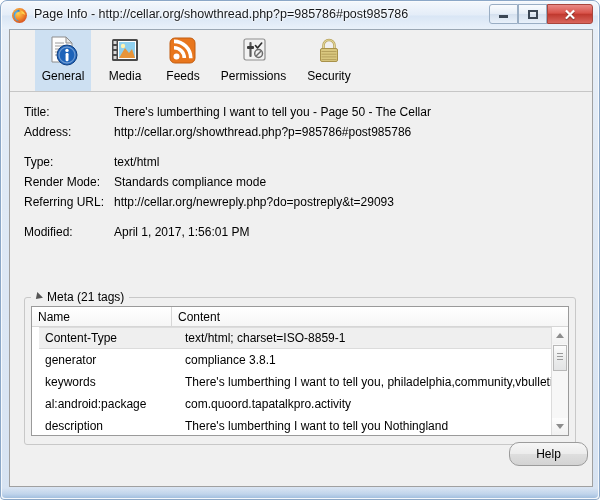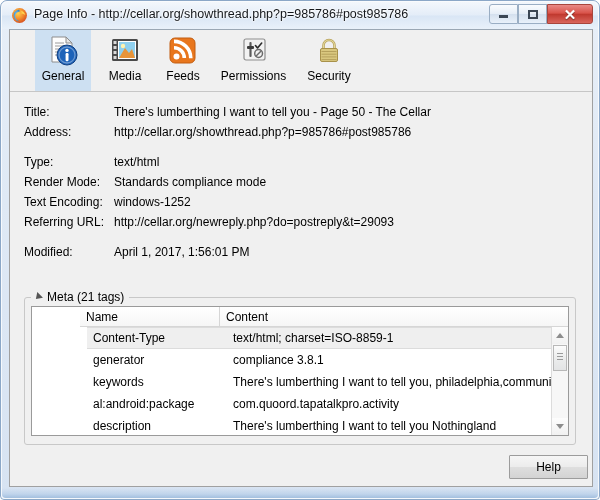--- a/index.html
+++ b/index.html
@@ -226,21 +226,20 @@
   
   #meta-table-wrap {
     position: absolute;
     left: 7px; top: 16px;
     width: 538px;
     height: 130px;
     background: #ffffff;
     border: 1px solid #9a9a9a;
     box-sizing: border-box;
     overflow: hidden;
-    padding-left: 48px;
   }
   #th-row {
     display: flex;
     height: 20px;
     background: linear-gradient(180deg,#ffffff 0%, #f6f6f6 100%);
     border-bottom: 1px solid #d6d6d6;
     box-sizing: border-box;
   }
   .th {
     font-size: 12px;
@@ -325,26 +324,26 @@
   }
   #sb-grip i {
     display: block; width: 6px; height: 1px;
     background: #9a9a9a; margin-bottom: 2px;
   }
 
   
   #help-button {
     position: absolute;
     left: 499px;
-    top: 363px;
+    top: 350px;
     width: 79px;
     height: 24px;
     background: linear-gradient(180deg,#f6f6f6 0%, #ececec 48%, #dedede 52%, #d3d3d3 100%);
     border: 1px solid #9c9c9c;
-    border-radius: 1px;
+    border-radius: 10px;
     box-sizing: border-box;
     display: flex;
     align-items: center;
     justify-content: center;
     font-size: 12px;
     color: #000;
     cursor: default;
   }
 
   
@@ -508,24 +507,20 @@
         <div class="inforow gap">
           <div class="info-label">Type:</div>
           <div class="info-value">text/html</div>
         </div>
 
         <div class="inforow">
           <div class="info-label">Render Mode:</div>
           <div class="info-value">Standards compliance mode</div>
         </div>
 
-        <div class="inforow">
-          <div class="info-label">Text Encoding:</div>
-          <div class="info-value">windows-1252</div>
-        </div>
 
 
         <div class="inforow">
           <div class="info-label">Referring URL:</div>
           <div class="info-value">http://cellar.org/newreply.php?do=postreply&amp;t=29093</div>
         </div>
 
         <div class="inforow gap">
           <div class="info-label">Modified:</div>
           <div class="info-value">April 1, 2017, 1:56:01 PM</div>

